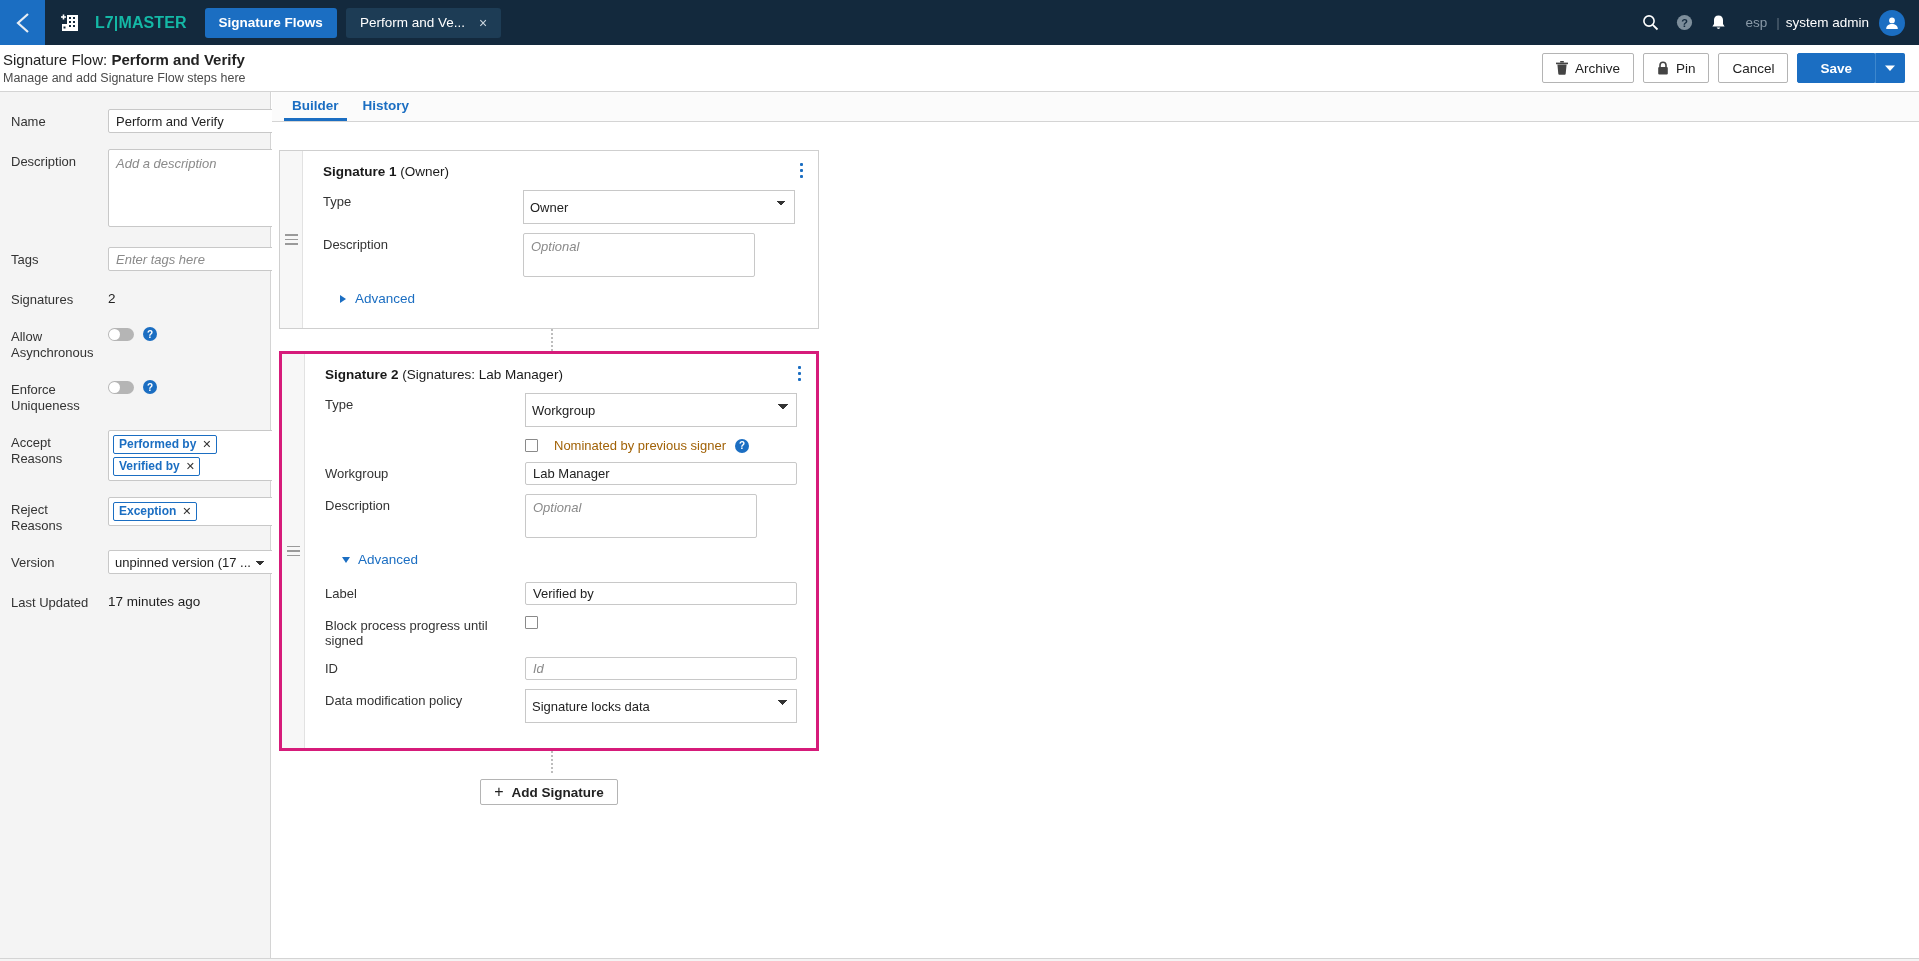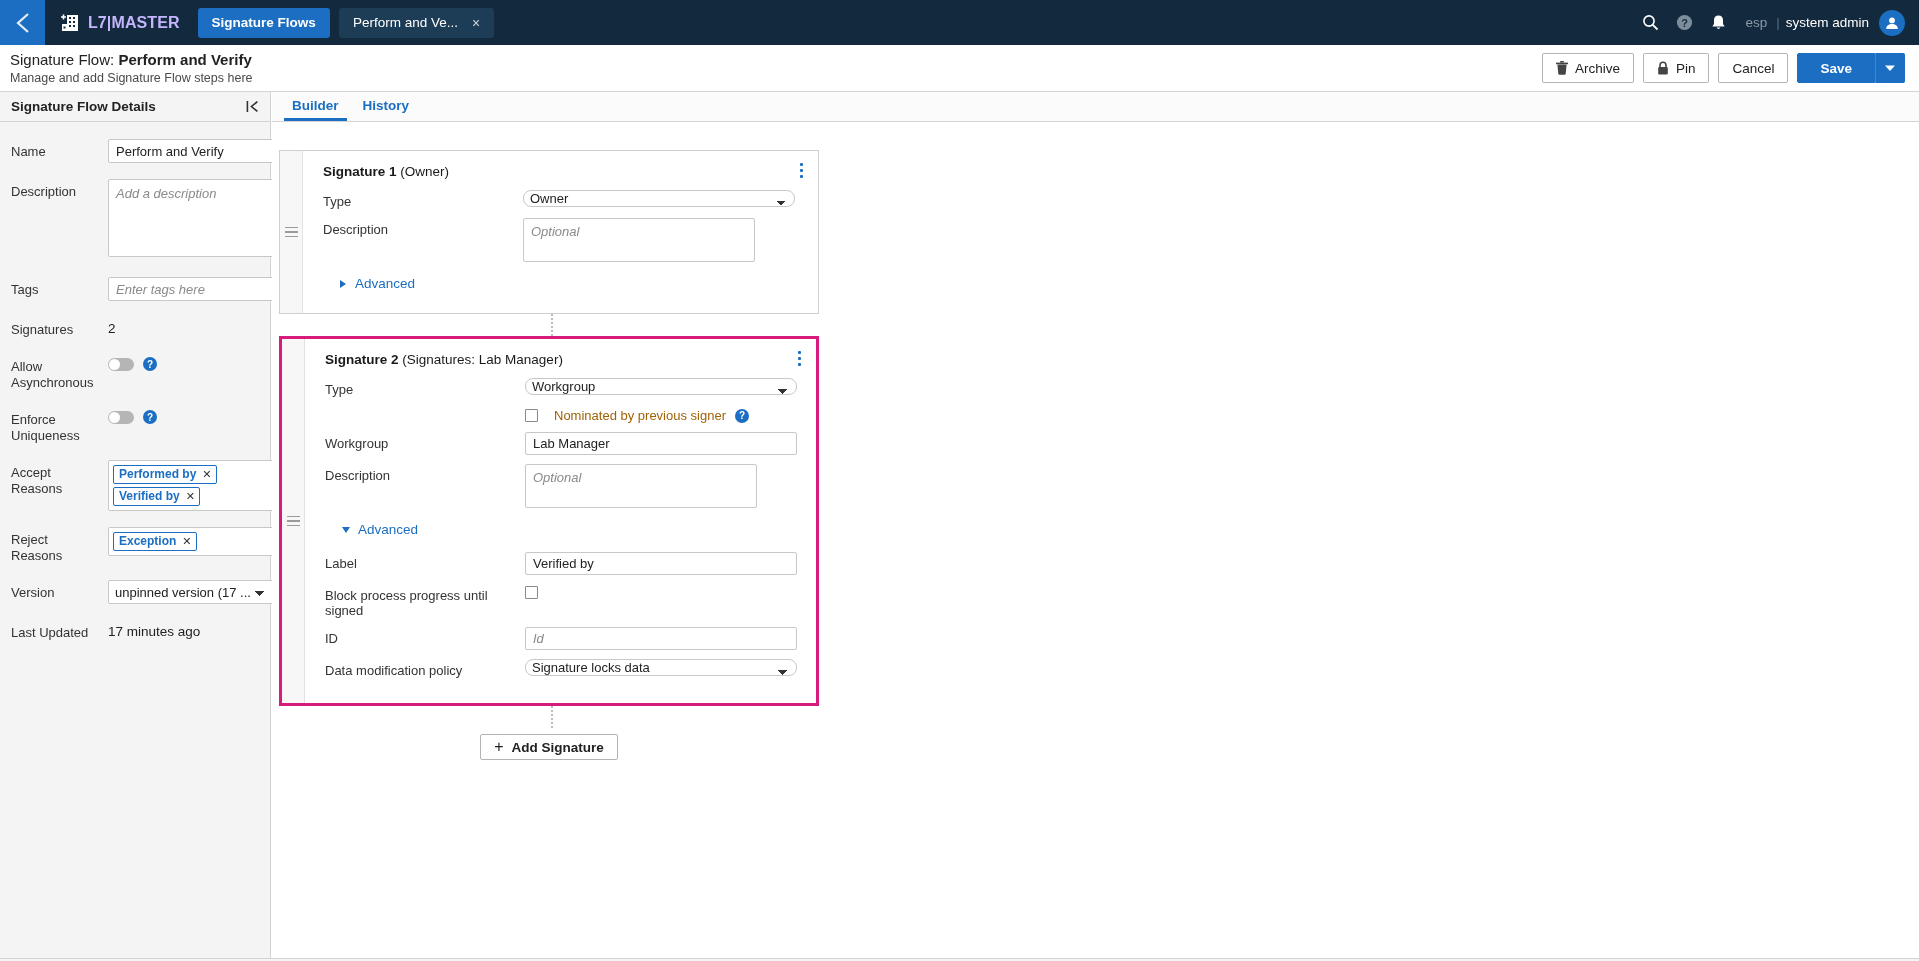--- a/index.html
+++ b/index.html
@@ -25,22 +25,22 @@
     display: flex; align-items: center; justify-content: center;
     flex: 0 0 45px;
   }
   .topbar-back svg { display: block; }
   .app-logo {
     margin-left: 14px;
     width: 22px; height: 22px;
     display: flex; align-items: center; justify-content: center;
   }
   .app-name {
-    color: #c4b5fd; font-size: 16px; font-weight: bold;
-    margin-left: 7px; letter-spacing: .1px;
+    color: #14b8a6; font-size: 16px; font-weight: bold;
+    margin-left: 14px; letter-spacing: .1px;
     white-space: nowrap;
   }
   .nav-tabs { display: flex; align-items: center; margin-left: 18px; height: 45px; }
   .nav-tab {
     height: 30px; display: flex; align-items: center;
     padding: 10px 14px; border-radius: 3px;
     color: #ffffff; font-size: 13.5px; font-weight: bold;
     white-space: nowrap; cursor: pointer;
   }
   .nav-tab.primary { background: #1b6ec2; }
@@ -66,21 +66,21 @@
   }
 
   
   .pagehead {
     position: absolute; top: 45px; left: 0;
     width: 1919px; height: 47px;
     background: #ffffff;
     border-bottom: 1px solid #d4d4d4;
     display: flex; align-items: center;
   }
-  .pagehead-titles { margin-left: 10px; }
+  .pagehead-titles { margin-left: 3px; }
   .ph-title { font-size: 15px; color: #222; line-height: 18px; }
   .ph-title b { font-weight: bold; }
   .ph-sub { font-size: 12.5px; color: #4a4a4a; line-height: 16px; margin-top: 1px; }
   .pagehead-actions {
     margin-left: auto; display: flex; align-items: center;
     padding-right: 14px; gap: 9px;
   }
   .btn {
     height: 30px; border: 1px solid #b4b4b4; background: #ffffff;
     border-radius: 2px; display: flex; align-items: center;
@@ -209,22 +209,22 @@
   .card-title b { font-weight: bold; }
   .kebab {
     position: absolute; top: 10px; right: 13px;
     display: flex; flex-direction: column; gap: 3px;
     cursor: pointer; padding: 2px;
   }
   .kebab i { display: block; width: 3px; height: 3px; background: #1b6ec2; border-radius: 1px; }
   .crow { display: flex; align-items: flex-start; margin-bottom: 9px; }
   .clabel { width: 200px; flex: 0 0 200px; font-size: 13px; color: #333; padding-top: 4px; }
   .csel {
-    width: 272px; height: 17px; border: 1px solid #c8c8c8; background: #fff;
-    border-radius: 8px; font-size: 13px; color: #222; padding: 0 6px;
+    width: 272px; height: 34px; border: 1px solid #c8c8c8; background: #fff;
+    border-radius: 0; font-size: 13px; color: #222; padding: 0 6px;
     font-family: inherit; outline: none;
     -webkit-appearance: none; appearance: none;
     background-image: linear-gradient(45deg, transparent 50%, #333 50%), linear-gradient(135deg, #333 50%, transparent 50%);
     background-position: calc(100% - 13px) 9.5px, calc(100% - 8px) 9.5px;
     background-size: 5px 5px, 5px 5px; background-repeat: no-repeat;
   }
   .cinp {
     width: 272px; height: 23px; border: 1px solid #c8c8c8; background: #fff;
     border-radius: 2px; font-size: 13px; color: #222; padding: 0 7px;
     font-family: inherit; outline: none;
@@ -382,29 +382,20 @@
       <div class="btn-split">
         <svg width="10" height="7" viewBox="0 0 10 7">
           <path d="M0 0.6 L5 6 L10 0.6 Z" fill="#fff"></path>
         </svg>
       </div>
     </div>
   </div>
 </div>
 
 <div class="sidebar">
-  <div class="sb-head">
-    <div class="sb-head-title">Signature Flow Details</div>
-    <div class="sb-collapse">
-      <svg width="13" height="13" viewBox="0 0 13 13">
-        <rect x="0.6" y="1" width="1.6" height="11" fill="#333"></rect>
-        <path d="M11.4 1.6 L5.4 6.5 L11.4 11.4" stroke="#333" stroke-width="1.6" fill="none"></path>
-      </svg>
-    </div>
-  </div>
   <div class="sb-body">
 
     <div class="frow">
       <div class="flabel">Name</div>
       <div class="fctl">
         <input class="inp" value="Perform and Verify" style="">
       </div>
     </div>
 
     <div class="frow">

